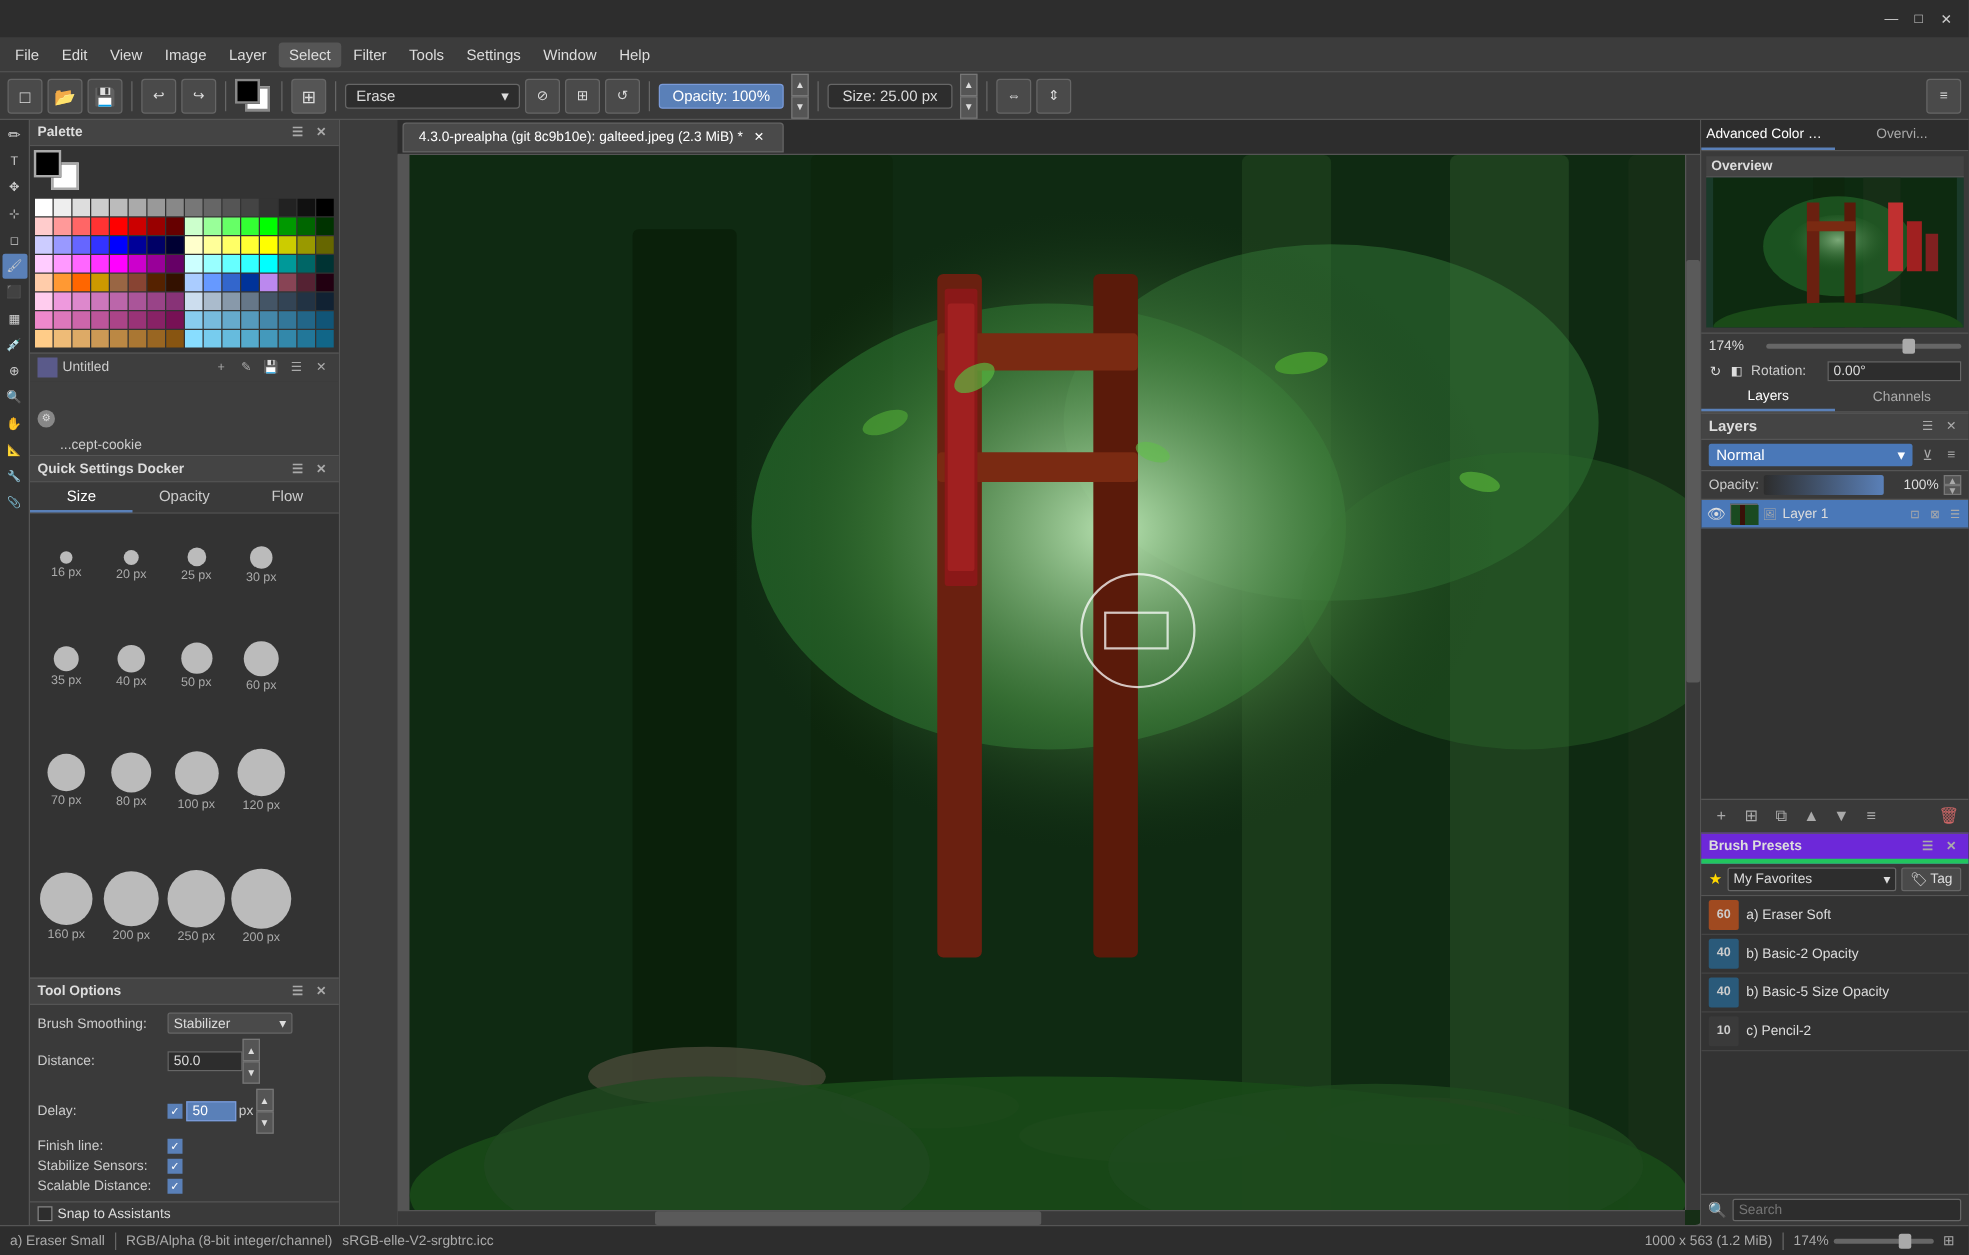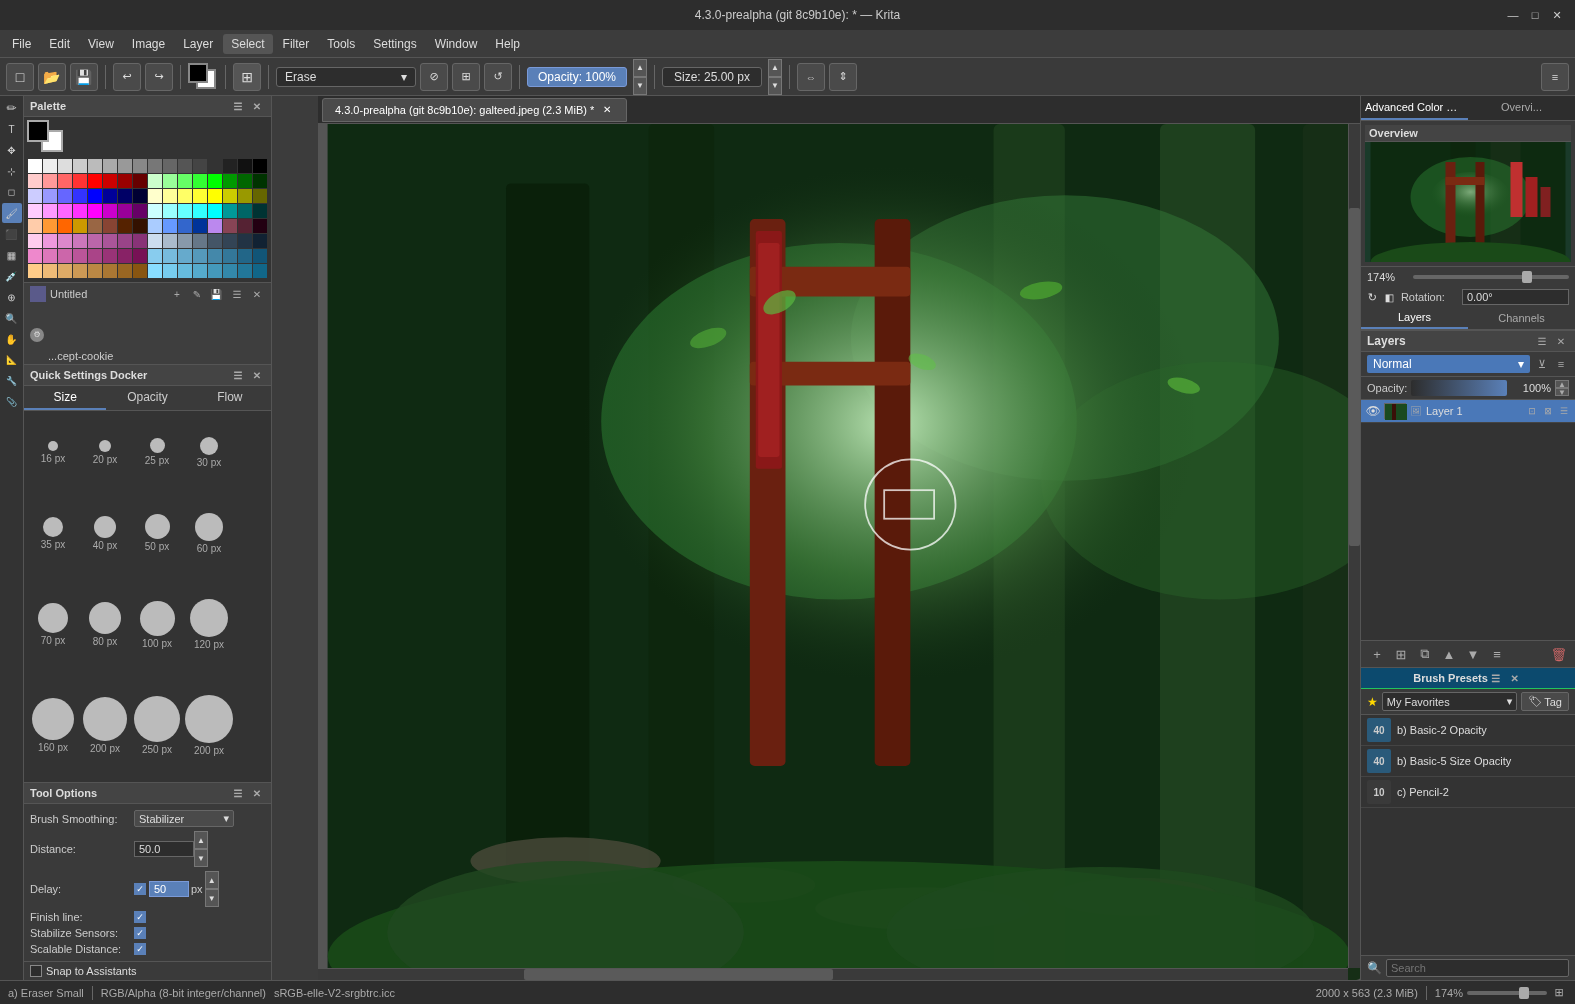--- a/index.html
+++ b/index.html
@@ -687,25 +687,25 @@
       align-items: center;
       justify-content: center;
       cursor: pointer;
       font-size: 13px;
       color: #c66;
     }
     
     .brush-presets-header {
       display: flex;
       align-items: center;
-      justify-content: center;
+      justify-content: space-between;
       padding: 3px 6px;
-      background: #0c4a6e;
+      background: #6d28d9;
       border-top: 1px solid #555;
-      border-bottom: 1px solid #22c55e;
+      border-bottom: 4px solid #22c55e;
       font-size: 11px;
       font-weight: bold;
     }
     .brush-presets-row {
       display: flex;
       align-items: center;
       padding: 3px 6px;
       border-bottom: 1px solid #555;
       gap: 4px;
     }
@@ -864,21 +864,20 @@
       justify-content: center;
       cursor: pointer;
       font-size: 8px;
     }
   </style>
 </head>
 <body>
 
 <div class="titlebar">
   <div style="width:80px;"></div>
-  <div class="titlebar-title">4.3.0-prealpha (git 8c9b10e): * — Krita</div>
   <div class="titlebar-controls">
     <div class="titlebar-btn">—</div>
     <div class="titlebar-btn">□</div>
     <div class="titlebar-btn">✕</div>
   </div>
 </div>
 
 <div class="menubar">
   <div class="menubar-item">File</div>
   <div class="menubar-item">Edit</div>
@@ -1474,20 +1473,24 @@
         <span>▾</span>
       </div>
       <div class="tag-btn">
         <span>🏷</span>
         <span>Tag</span>
       </div>
     </div>
 
     <div class="brush-preset-list" id="brush-preset-list">
         <div class="brush-preset-item">
+          <div class="brush-preset-thumb" style="background: rgb(160, 74, 32);">60</div>
+          <div class="brush-preset-name">a) Eraser Soft</div>
+        </div>
+        <div class="brush-preset-item">
           <div class="brush-preset-thumb" style="background: rgb(42, 90, 122);">40</div>
           <div class="brush-preset-name">b) Basic-2 Opacity</div>
         </div>
         <div class="brush-preset-item">
           <div class="brush-preset-thumb" style="background: rgb(42, 90, 122);">40</div>
           <div class="brush-preset-name">b) Basic-5 Size Opacity</div>
         </div>
         <div class="brush-preset-item">
           <div class="brush-preset-thumb" style="background: rgb(58, 58, 58);">10</div>
           <div class="brush-preset-name">c) Pencil-2</div>
@@ -1500,21 +1503,21 @@
     </div>
   </div>
 </div>
 
 <div class="statusbar">
   <div class="status-item">a) Eraser Small</div>
   <div style="width:1px;height:14px;background:#666;"></div>
   <div class="status-item">RGB/Alpha (8-bit integer/channel)</div>
   <div class="status-item">sRGB-elle-V2-srgbtrc.icc</div>
   <div class="status-flex"></div>
-  <div class="status-item">2000 x 563 (2.3 MiB)</div>
+  <div class="status-item">1000 x 563 (1.2 MiB)</div>
   <div style="width:1px;height:14px;background:#666;"></div>
   <div class="status-zoom-controls">
     <span>174%</span>
     <div class="status-zoom-slider">
       <div style="position:absolute;left:65%;top:-4px;width:10px;height:12px;background:#aaa;border-radius:2px;"></div>
     </div>
     <div style="width:16px;height:16px;display:flex;align-items:center;justify-content:center;cursor:pointer;font-size:11px;">⊞</div>
   </div>
 </div>
 

